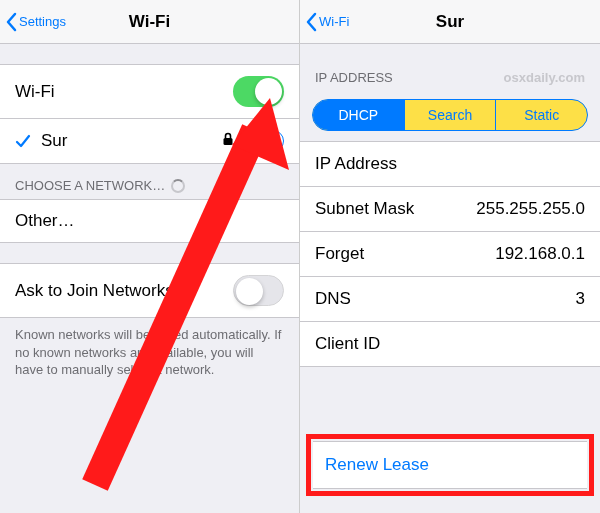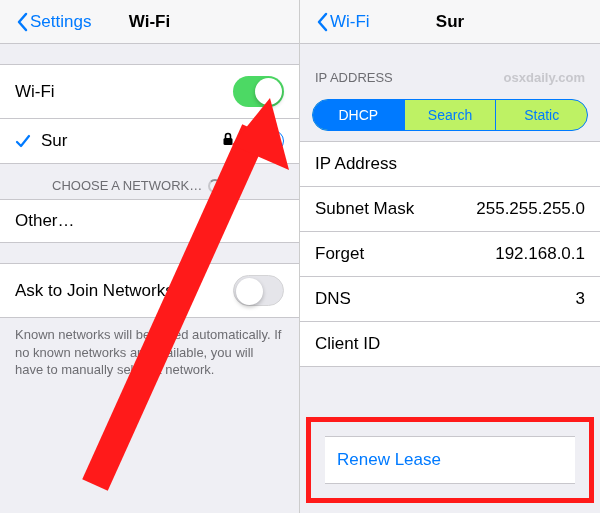--- a/index.html
+++ b/index.html
@@ -29,22 +29,22 @@
     background: #f7f7f8;
     border-bottom: 1px solid #c8c7cc;
     display: flex;
     align-items: center;
     position: relative;
   }
   .nav-back {
     display: flex;
     align-items: center;
     color: #007aff;
-    font-size: 17px;
-    padding-left: 16px;
+    font-size: 13px;
+    padding-left: 5px;
     cursor: pointer;
   }
   .nav-back svg { margin-right: 2px; }
   .nav-title {
     position: absolute;
     left: 0; right: 0;
     text-align: center;
     font-size: 17px;
     font-weight: 600;
     color: #000;
@@ -86,53 +86,53 @@
     width:22px; height:22px; border:1.8px solid #007aff; border-radius:50%;
     display:flex; align-items:center; justify-content:center;
     color:#007aff; font-style:italic; font-family: Georgia, serif;
     font-size:14px; font-weight:600;
   }
   .section-header {
     font-size: 13px;
     color: #6d6d72;
     padding: 14px 15px 6px 15px;
     text-transform: uppercase;
-    display:flex; align-items:center; gap:6px;margin-left:37px;
+    display:flex; align-items:center; gap:6px;
   }
   .section-footer {
     font-size: 13px;
     color: #6d6d72;
     padding: 8px 15px 6px 15px;
     line-height: 1.35;
   }
   .cell.link { color:#007aff; }
   .seg {
     display:flex; margin:10px 12px; border:1px solid #007aff; border-radius:16px;
-    overflow:hidden; background:#bef264;justify-content:center;
+    overflow:hidden; background:#fde047;justify-content:center;
   }
   .seg div {
     flex:1; text-align:center; font-size:14px; padding:7px 0; color:#007aff;
     border-right:1px solid #007aff; cursor:pointer;
   }
   .seg div:last-child { border-right:none; }
   .seg div.active { background:#007aff; color:#fff; }
   .ip-header {
     font-size:13px; color:#6d6d72; padding: 16px 15px 4px 15px;
     display:flex; justify-content:space-between; align-items:flex-end;
   }
   .watermark { color:#c7c7cc; font-size:13px;font-weight:bold; }
   .row {
     background:#fff; border-bottom:1px solid #c8c7cc;
     padding:12px 15px; display:flex; justify-content:space-between;
     font-size:17px;
   }
   .row:first-of-type { border-top:1px solid #c8c7cc; }
   .renew-wrap {
-    position:absolute; left:6px; right:6px; bottom:10px;
-    border:5px solid #ff1a1a; padding:14px;
+    position:absolute; left:6px; right:6px; bottom:17px;
+    border:5px solid #ff1a1a; padding:2px;
   }
   .renew {
     background:#fff; padding:13px 12px; color:#007aff; font-size:17px;
     border-top:1px solid #c8c7cc; border-bottom:1px solid #c8c7cc;
   }
   .spinner {
     width:14px;height:14px;border:2px solid #c7c7cc;border-top-color:#8e8e93;
     border-radius:50%; display:inline-block;
   }
   

